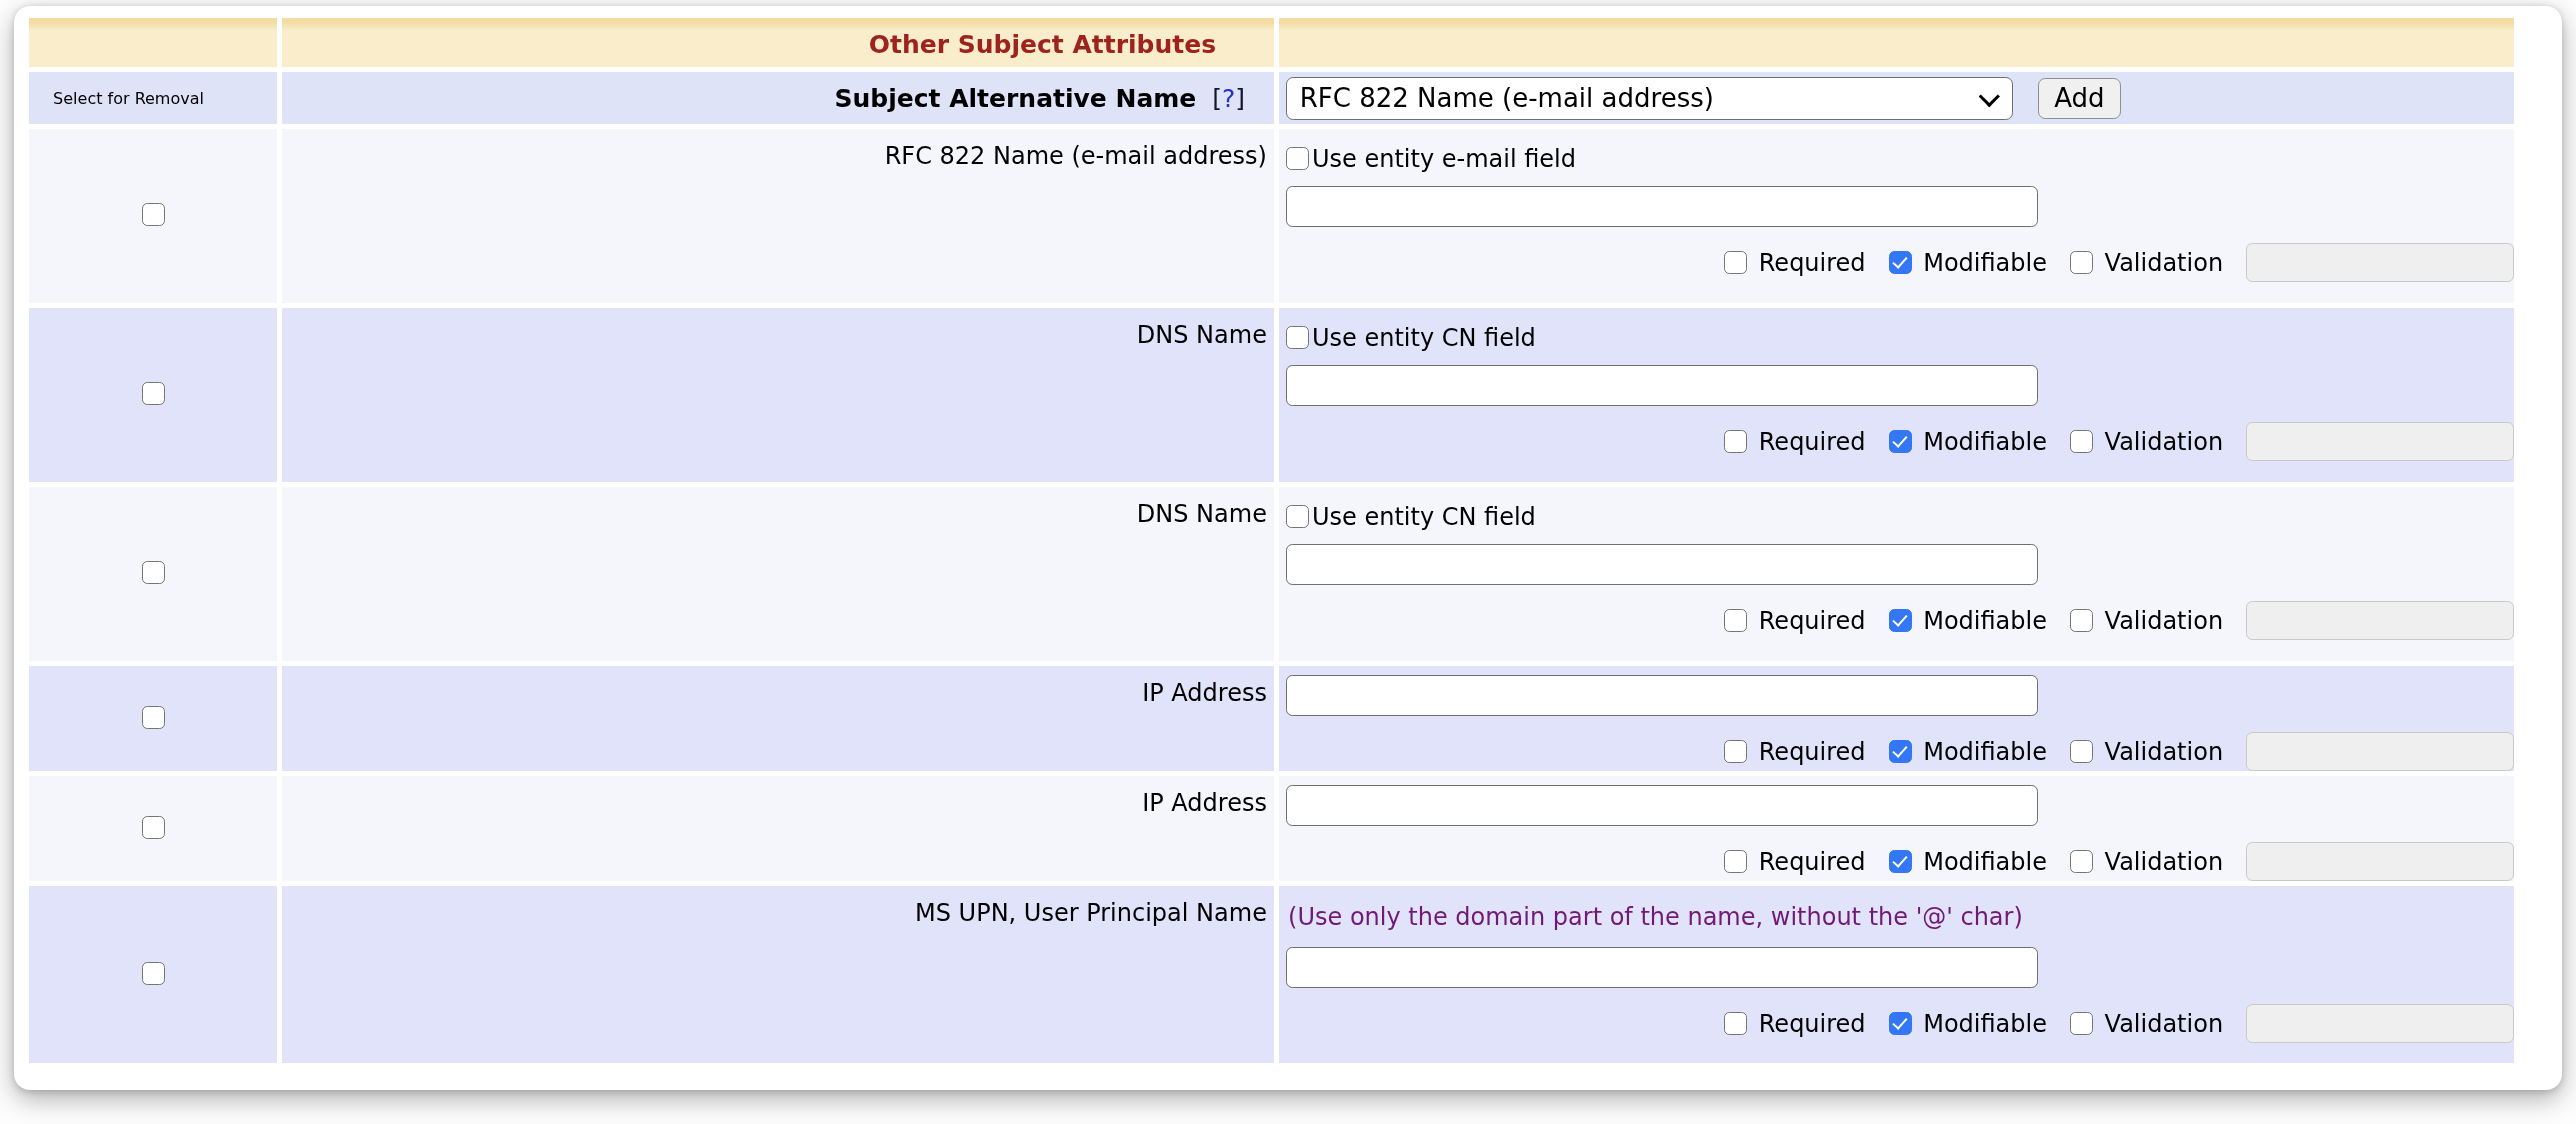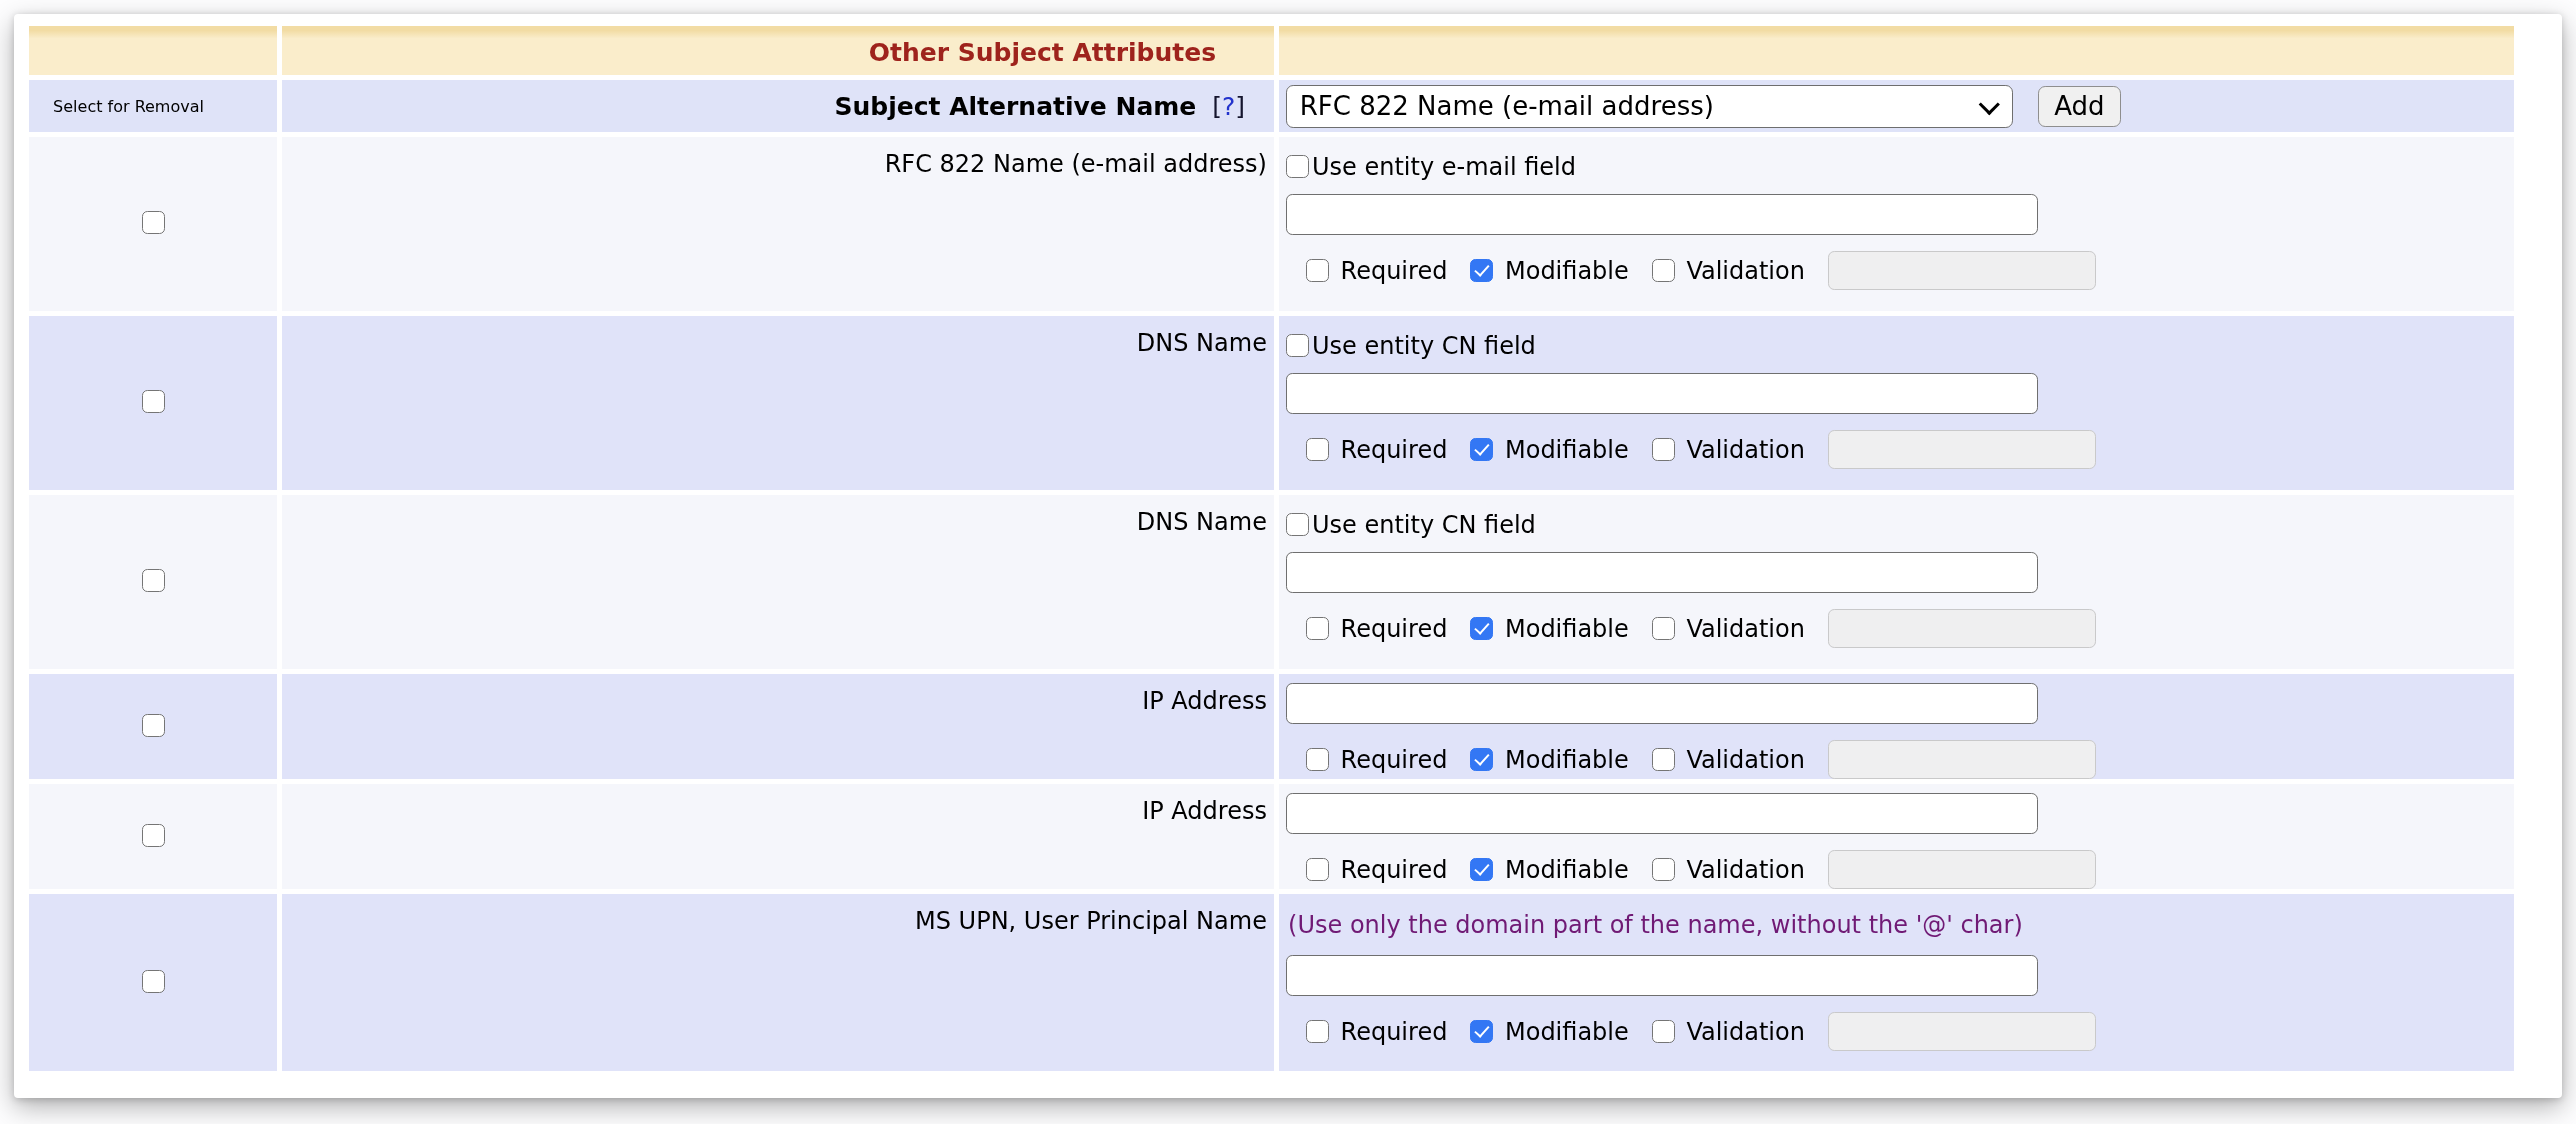--- a/index.html
+++ b/index.html
@@ -1,19 +1,19 @@
 <!DOCTYPE html>
 <html style="font-size:14.3px"><head>
 <meta charset="utf-8">
 <style>
   html,body{margin:0;padding:0;background:#ffffff;}
   .page{position:relative;width:2576px;height:1125px;background:#fdfdfe;overflow:hidden;
         font-family:"DejaVu Sans","Liberation Sans",sans-serif;color:#000;}
-  .card{position:absolute;left:14.3px;top:14px;width:2548px;height:1084px;background:#ffffff;
-        border-radius:4px;box-shadow:0 9px 27px rgba(0,0,0,.30),0 1.8px 7.2px rgba(0,0,0,.16);}
+  .card{position:absolute;left:14.3px;top:6px;width:2548px;height:1084px;background:#ffffff;
+        border-radius:16px;box-shadow:0 9px 27px rgba(0,0,0,.30),0 1.8px 7.2px rgba(0,0,0,.16);}
   table.main{border-collapse:separate;border-spacing:5.4px;position:absolute;left:9.8px;top:7.2px;table-layout:fixed;}
   td{padding:0;vertical-align:top;}
 
   
   tr.r-head td{height:49px;background:linear-gradient(180deg,#f2dca4 0px,#f2dca4 4.5px,#faedcb 12.5px);}
   .title{font-size:25px;font-weight:bold;color:#9e231c;text-align:right;padding:11.6px 58px 0 0;
          white-space:nowrap;}
 
   
   tr.r-san td{height:52px;background:#dfe3f8;vertical-align:middle;}
@@ -48,21 +48,21 @@
       border-bottom:2.7px solid #fff;transform:rotate(42deg);margin-top:-3.6px;}
 
   .entline{display:flex;align-items:center;height:34px;}
   .entlabel{font-size:24px;margin-left:2.7px;}
   .hintline{font-size:24px;color:#701a75;height:36px;display:flex;align-items:center;padding-left:1.8px;
             white-space:nowrap;}
   .ti{display:block;width:752px;height:41px;border:1.8px solid #6f6f6f;border-radius:6.3px;margin-top:10.7px;
       box-sizing:border-box;background:#fff;font-size:24px;padding:0 9px;font-family:inherit;}
   tr.t-plain .ti{margin-top:0;}
   tr.t-hint .ti{margin-top:12.5px;}
-  .rmv{display:flex;align-items:center;margin:16px 0 0 19.7px;}
+  .rmv{display:flex;align-items:center;margin:16px 0 0 19.7px;justify-content:flex-end;}
   .rmvlabel{font-size:24px;margin:0 23px 0 11.6px;}
   .tid{width:268px;height:39px;background:#efeff0;border:1.8px solid #c9c9ca;border-radius:6.3px;
        box-sizing:border-box;font-size:23px;font-family:inherit;padding:0 9px;}
 </style>
 </head>
 <body>
 
 <div class="page">
   <div class="card">
     <table class="main">

